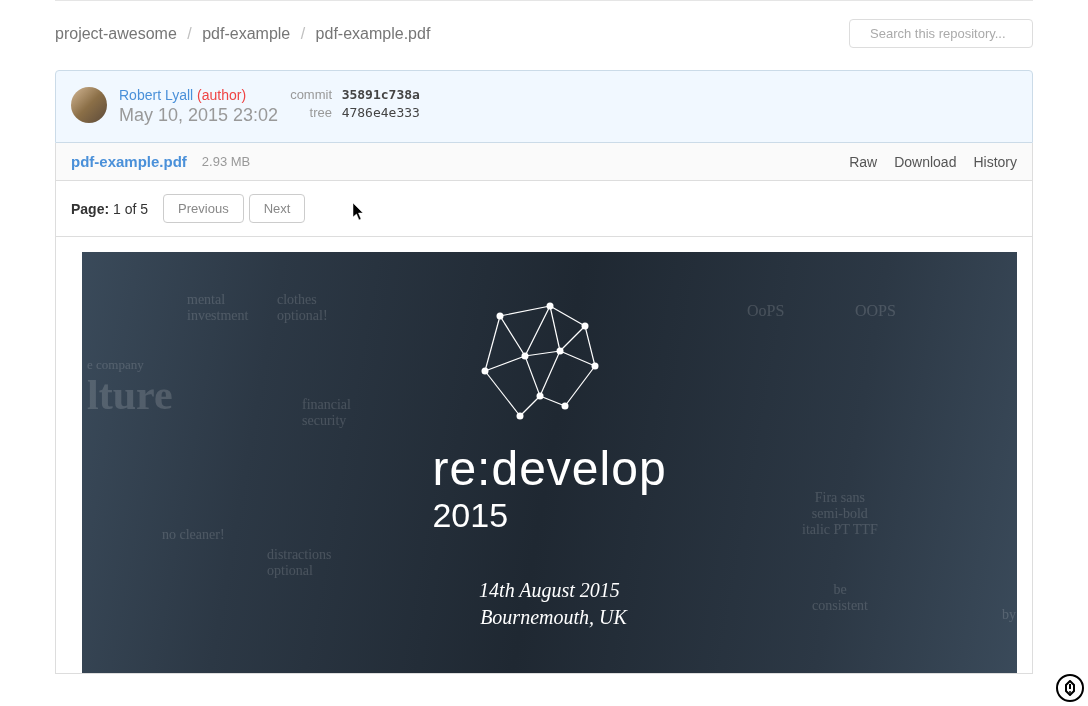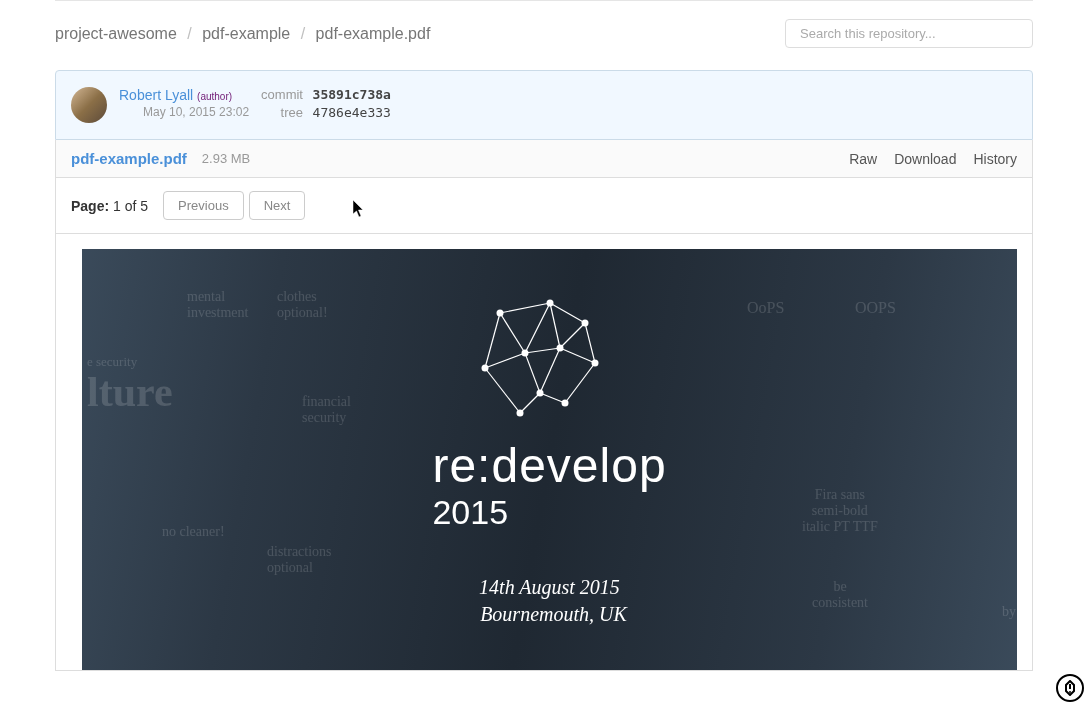--- a/index.html
+++ b/index.html
@@ -25,22 +25,22 @@
     }
     .breadcrumb {
       font-size: 16px;
       color: #767676;
     }
     .breadcrumb-sep {
       color: #c0c0c0;
       margin: 0 6px;
     }
     .search-box {
-      width: 248px;
-      padding: 6px 14px;
+      width: 184px;
+      padding: 6px 20px;
       font-size: 13px;
       border: 1px solid #ddd;
       border-radius: 4px;
       color: #999;
       font-family: inherit;
     }
     .search-box::placeholder { color: #aaa; }
     .commit-box {
       border: 1px solid #cbdbe8;
       border-radius: 4px 4px 0 0;
@@ -69,28 +69,27 @@
     .author-info {
       text-align: left;
       min-width: 130px;
     }
     .author-name {
       color: #4a90d9;
       font-size: 14px;
       font-weight: 500;
     }
     .author-role {
-      color: #701a75;
-      font-size: 10px;
+      color: #ef4444;
+      font-size: 14px;
     }
     .commit-date {
       color: #999;
-      font-size: 12px;
+      font-size: 18px;
       margin-top: 2px;
-      margin-left: 24px;
     }
     .hash-info {
       text-align: right;
       font-size: 13px;
     }
     .hash-row {
       margin-bottom: 3px;
     }
     .hash-label {
       color: #999;
@@ -320,21 +319,21 @@
     </svg>
   </div>
 
   <div class="preview-area">
     <div class="pdf-page">
       <div class="doodle-layer">
         <div class="doodle" style="top:40px;left:105px">mental
 investment</div>
         <div class="doodle" style="top:40px;left:195px">clothes
 optional!</div>
-        <div class="doodle" style="top:105px;left:5px;font-size:13px">e security</div>
+        <div class="doodle" style="top:105px;left:5px;font-size:13px">e company</div>
         <div class="doodle" style="top:119px;left:5px;font-size:42px;font-weight:bold;font-family:Georgia">lture</div>
         <div class="doodle" style="top:145px;left:220px">financial
 security</div>
         <div class="doodle" style="top:275px;left:80px">no cleaner!</div>
         <div class="doodle" style="top:295px;left:185px">distractions
 optional</div>
         <div class="doodle" style="top:50px;left:665px;font-size:16px">OoPS</div>
         <div class="doodle" style="top:50px;left:773px;font-size:16px">OOPS</div>
         <div class="doodle" style="top:238px;left:720px;text-align:center">Fira sans
 semi-bold

